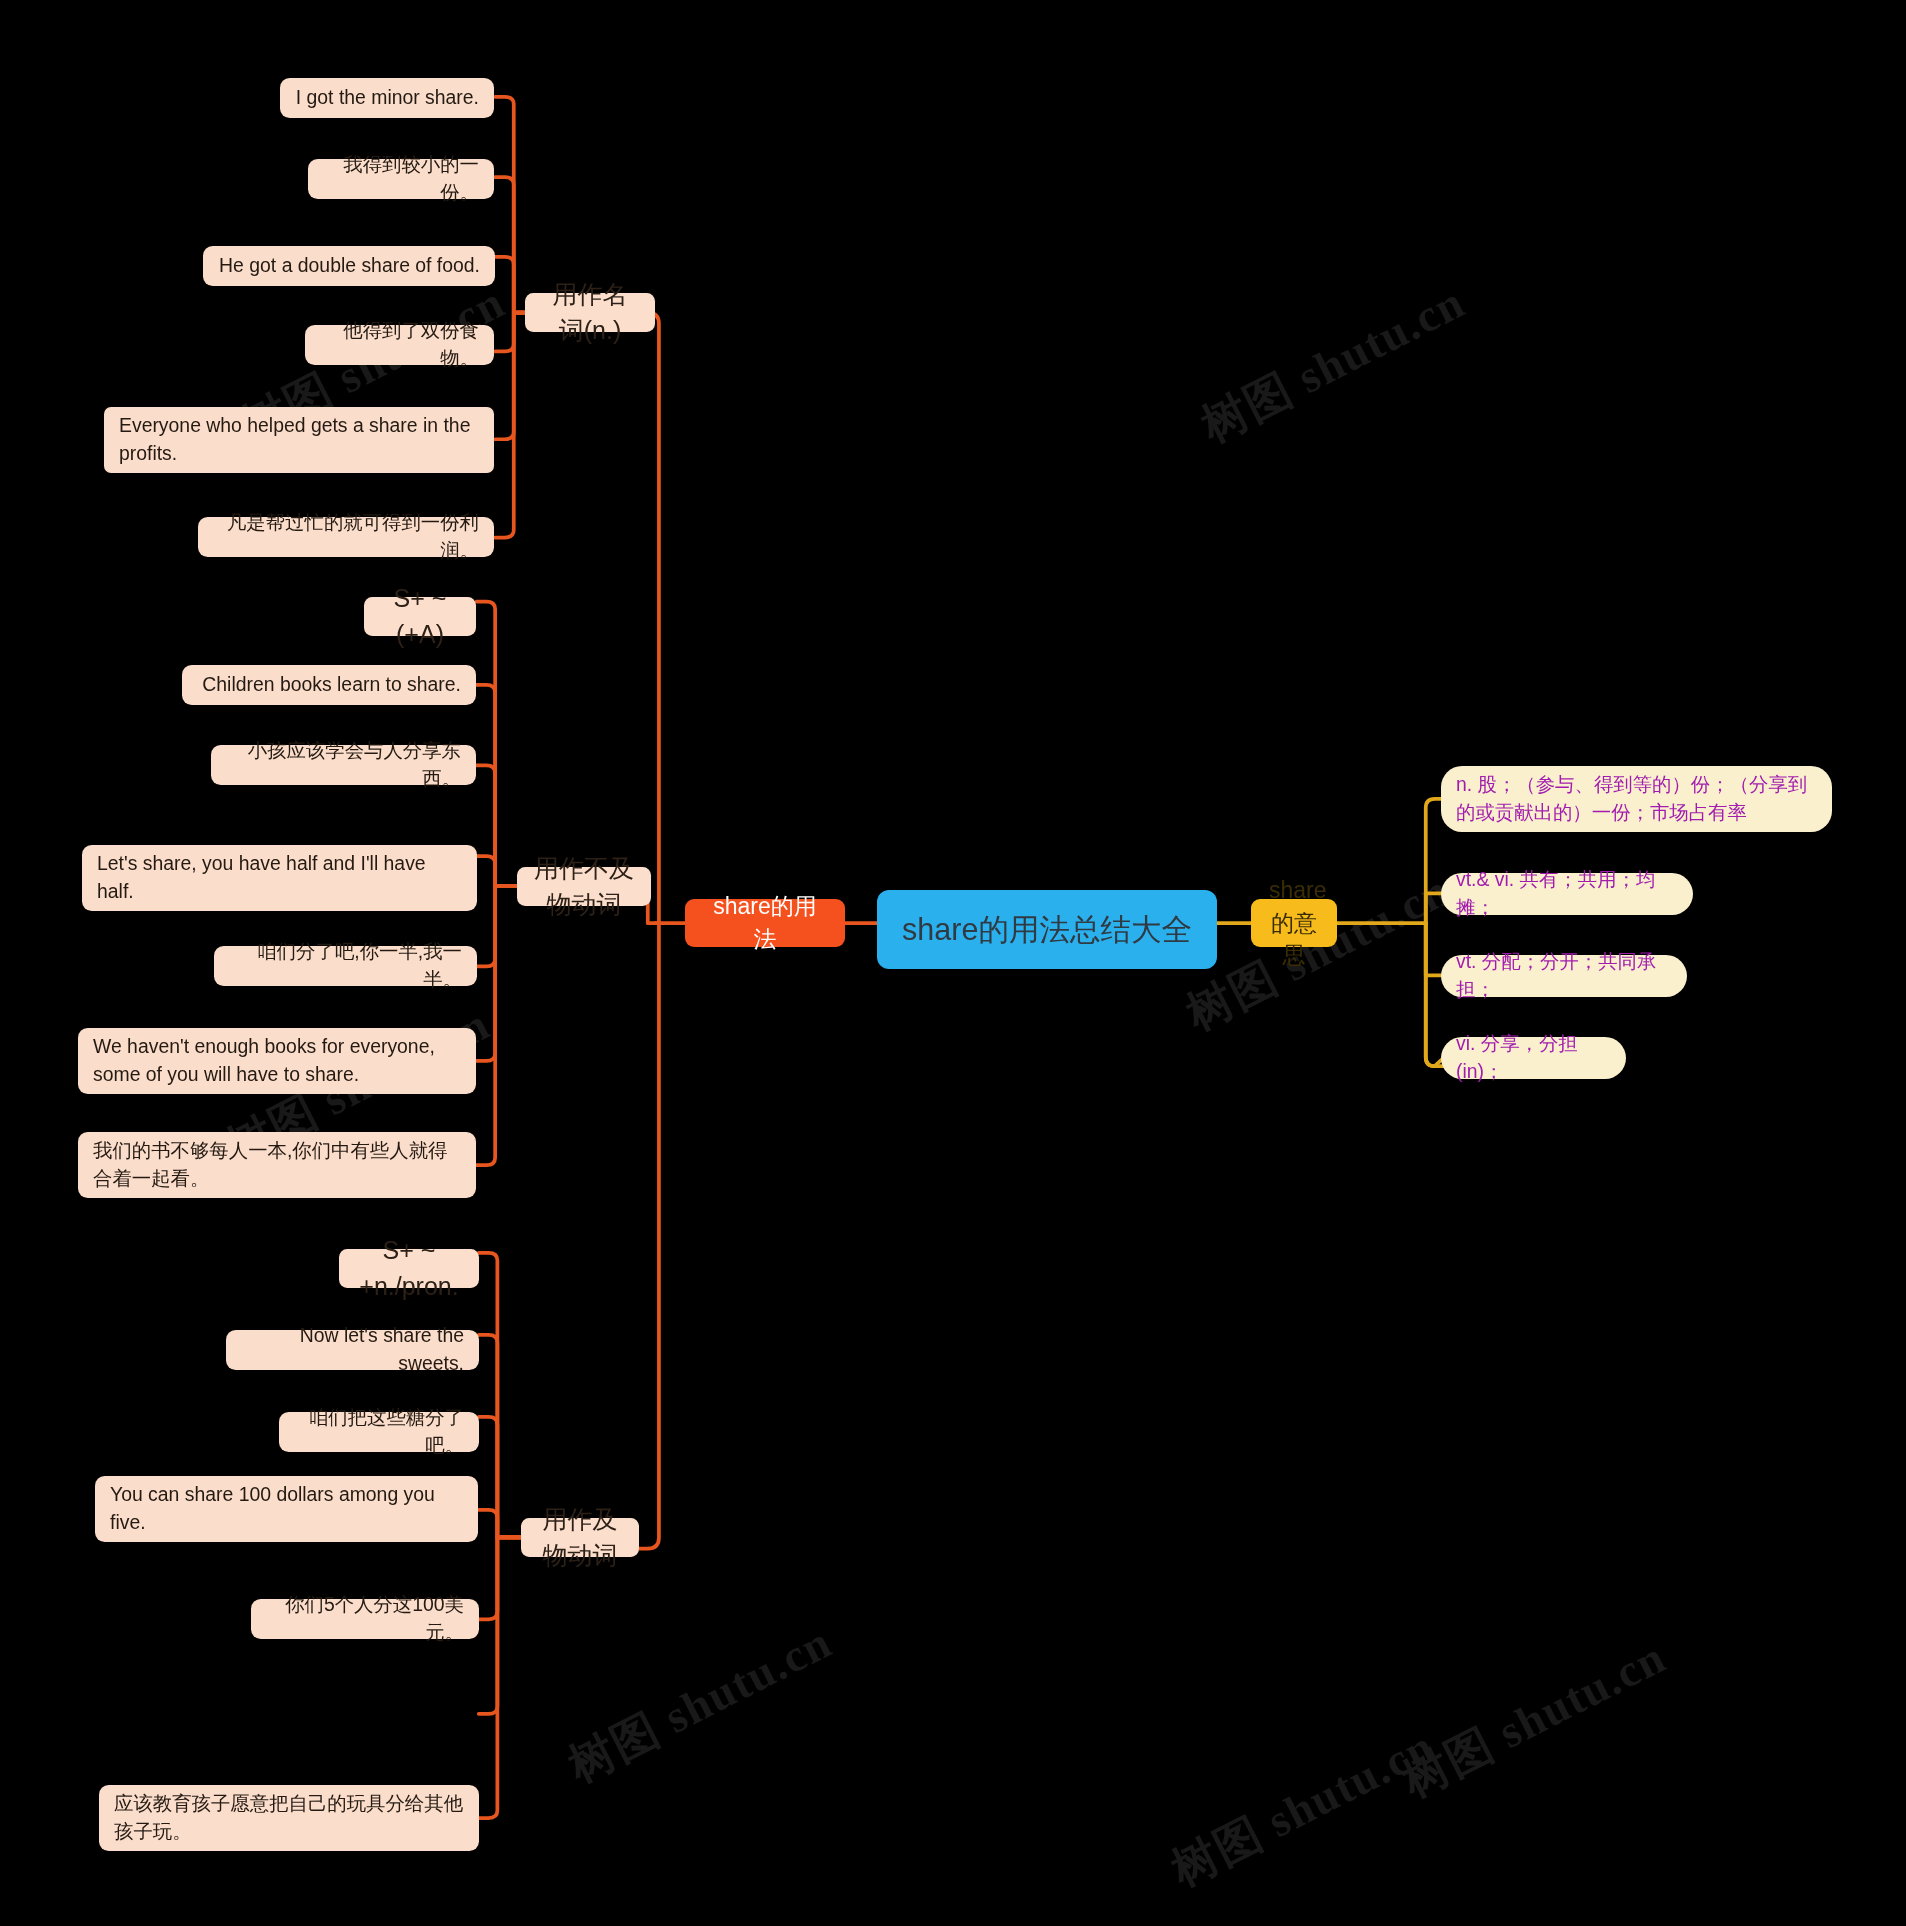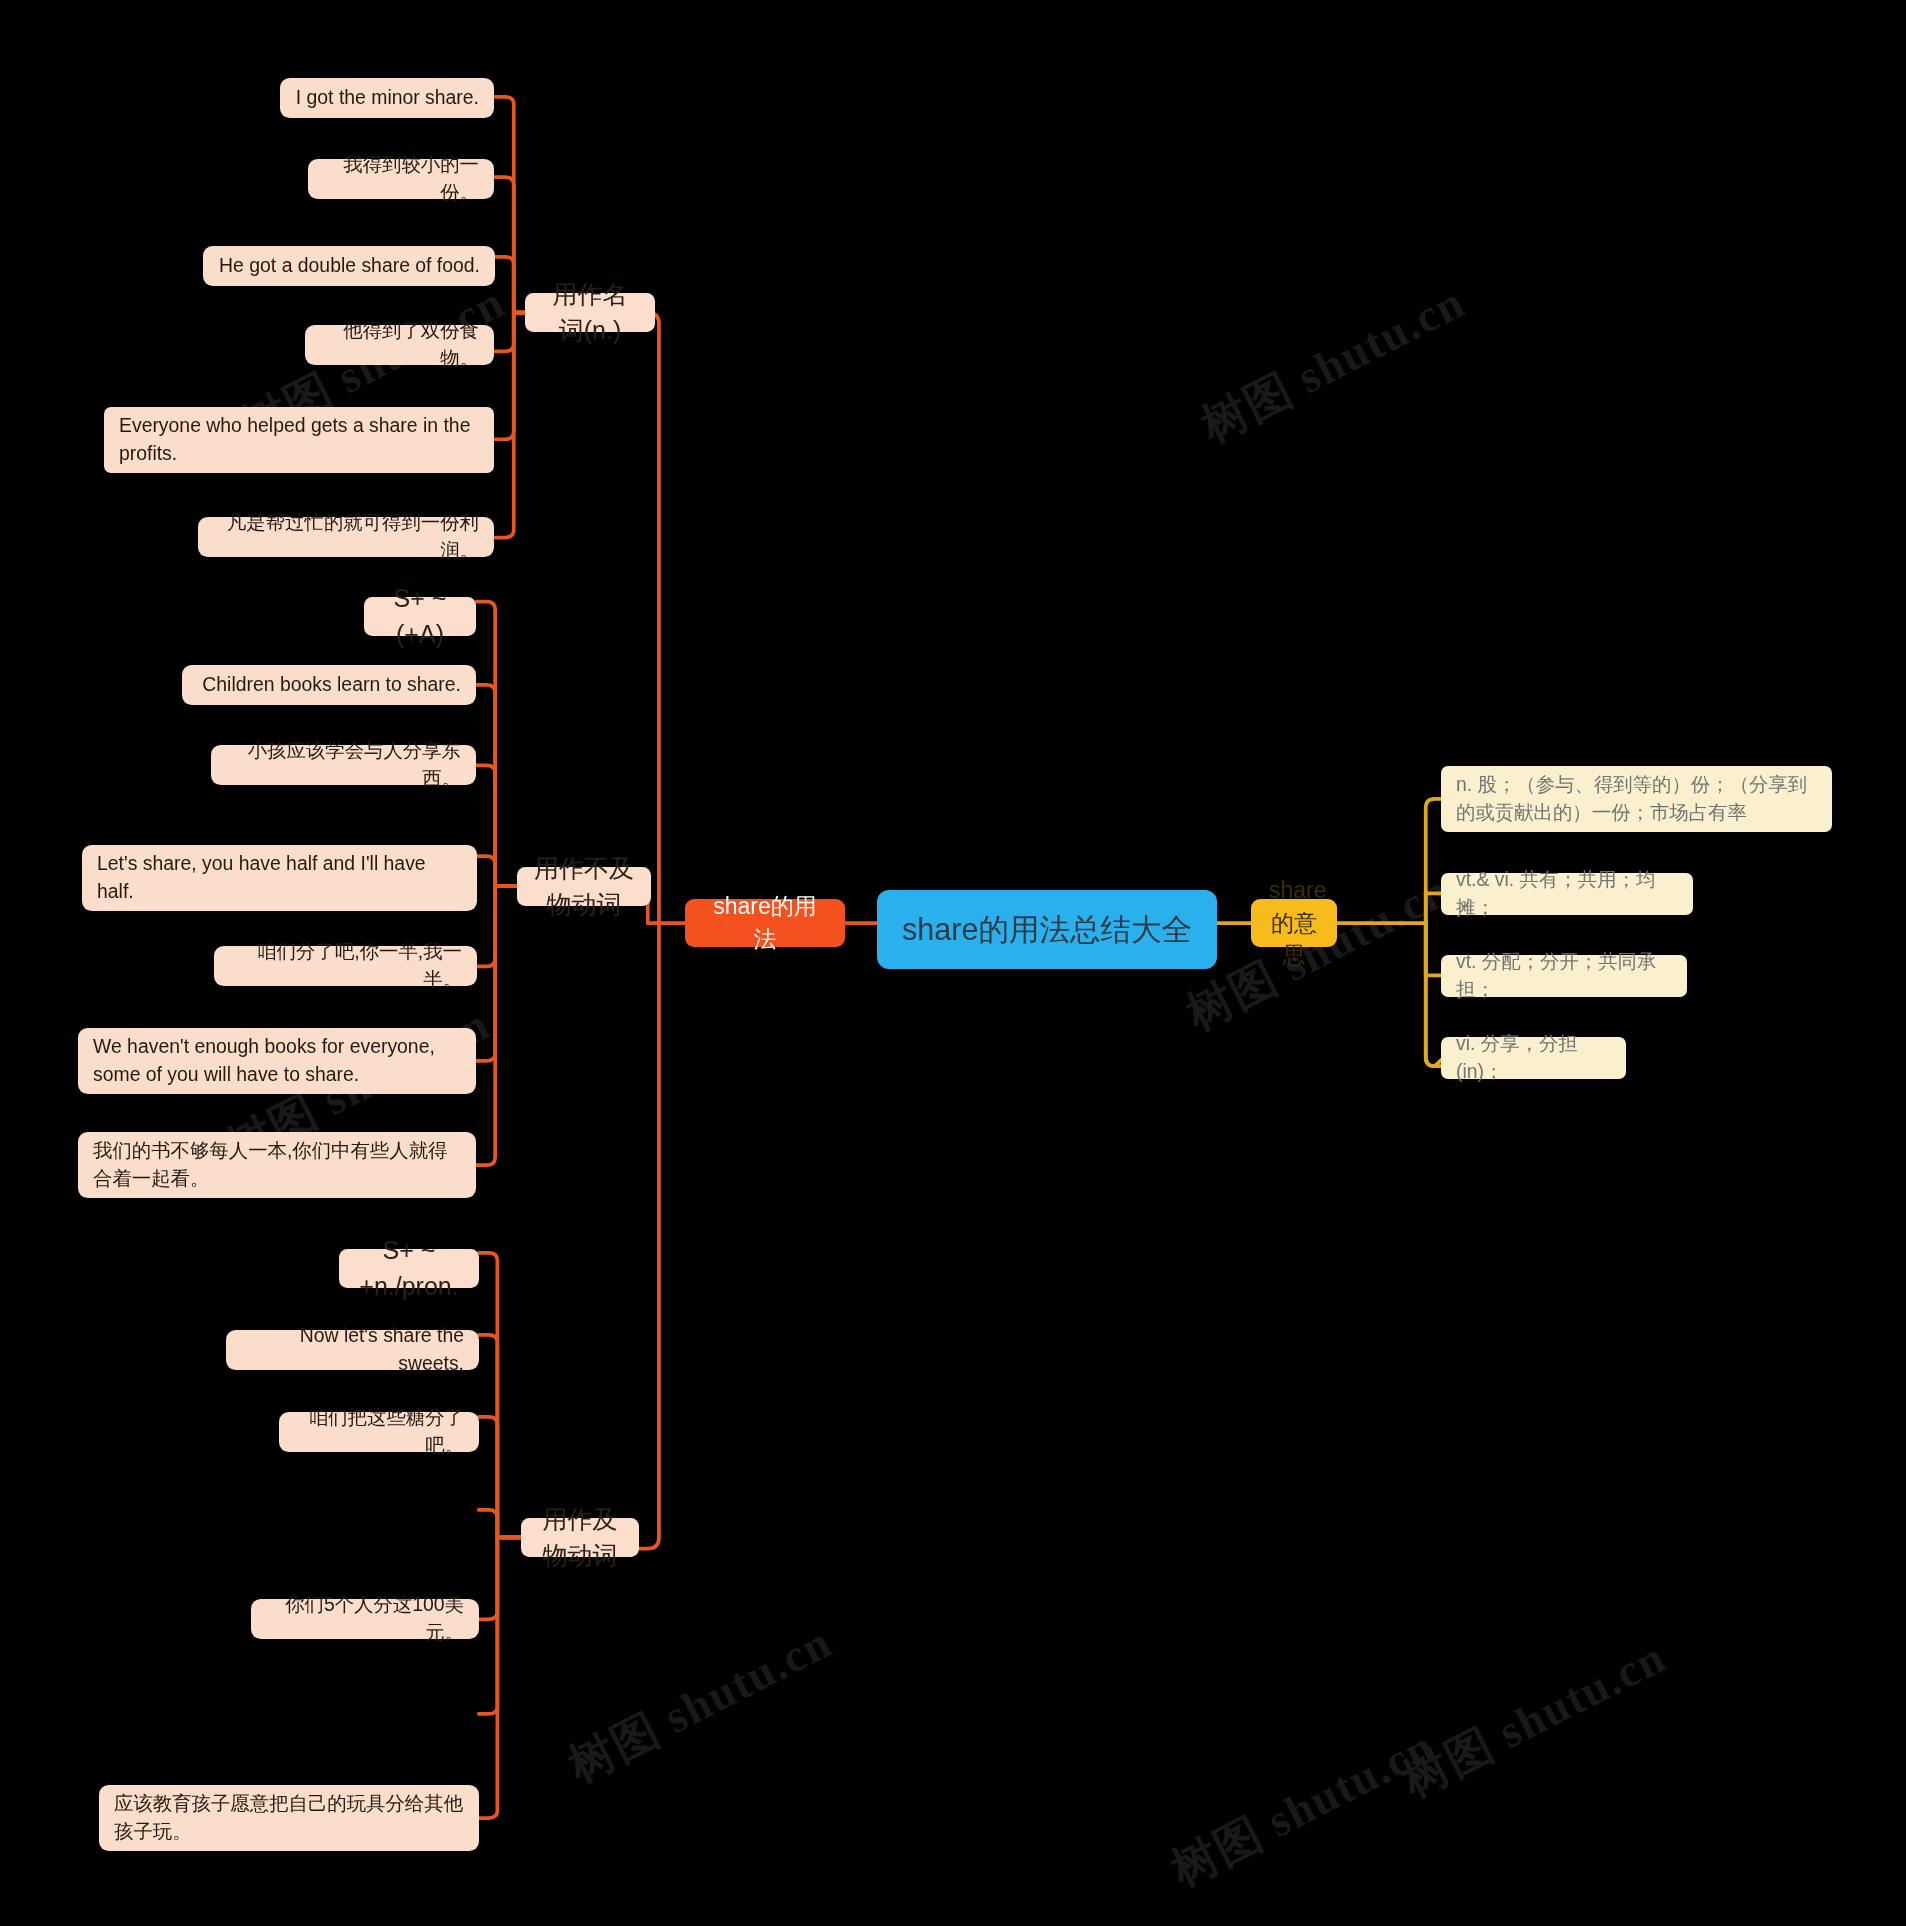--- a/index.html
+++ b/index.html
@@ -26,21 +26,21 @@
   .lvl1-left{background:#F4511E;color:#ffffff;font-size:23px;border-radius:9px;
         padding:0 18px;justify-content:center;text-align:center;}
   .lvl1-right{background:#F7BB1C;color:#3a2d05;font-size:23px;border-radius:9px;
         padding:8px 18px;justify-content:center;text-align:center;}
 
   .cat{background:#FBDECC;color:#2c2017;font-size:25px;border-radius:8.2px;
        padding:0 16.4px;text-align:center;}
   .ex{background:#FBDDCB;color:#241a12;font-size:19.4px;border-radius:9.7px;
       padding:8.2px 15px;text-align:left;}
   .ex.ralign{justify-content:flex-end;text-align:right;}
-  .mean{background:#FAF0CE;color:#737373;font-size:19.4px;border-radius:7px;
+  .mean{background:#FAF0CE;color:#a21caf;font-size:19.4px;border-radius:21px;
         padding:21px 15px;text-align:left;}
 </style>
 </head>
 <body>
 
 <div id="stage">
 
   <div class="wm" style="left:231px;top:402px;">树图 shutu.cn</div>
   <div class="wm" style="left:1191px;top:402px;">树图 shutu.cn</div>
   <div class="wm" style="left:216px;top:1124px;">树图 shutu.cn</div>
@@ -159,20 +159,23 @@
 
   <div class="node cat" style="left:339px;top:1249px;width:140px;height:39px;">
     <span>S+ ~ +n./pron.</span>
   </div>
   <div class="node ex ralign" style="left:226px;top:1330px;width:253px;height:40px;">
     <span>Now let's share the sweets.</span>
   </div>
   <div class="node ex ralign" style="left:279px;top:1412px;width:200px;height:40px;">
     <span>咱们把这些糖分了吧。</span>
   </div>
+  <div class="node ex" style="left:95px;top:1476px;width:383px;height:66px;">
+    <span>You can share 100 dollars among you five.</span>
+  </div>
   <div class="node ex ralign" style="left:251px;top:1599px;width:228px;height:40px;">
     <span>你们5个人分这100美元。</span>
   </div>
   <div class="node ex" style="left:99px;top:1785px;width:380px;height:66px;">
     <span>应该教育孩子愿意把自己的玩具分给其他孩子玩。</span>
   </div>
 
   <div class="node lvl1-right" style="left:1251px;top:899px;width:86px;height:48px;">
     <span>share的意思</span>
   </div>

